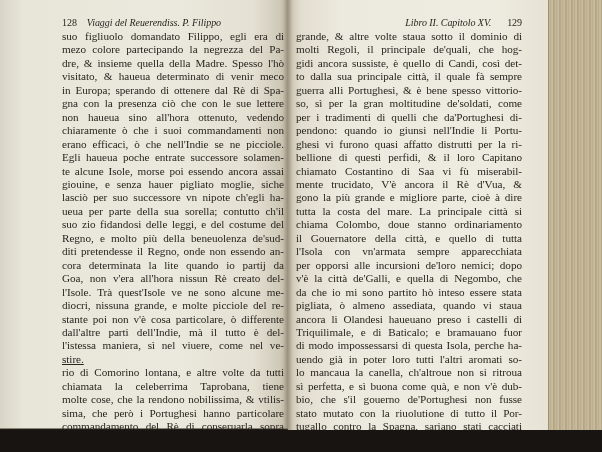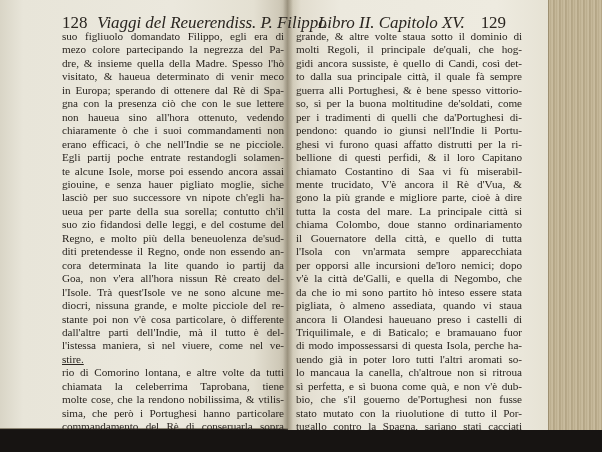--- a/index.html
+++ b/index.html
@@ -26,25 +26,25 @@
   .gutter {
     position:absolute; left:283px; top:0; width:10px; height:436px;
     background:linear-gradient(90deg,rgba(120,110,90,0) 0%,rgba(110,100,80,.45) 50%,rgba(120,110,90,0) 100%);
   }
   .text-block {
     position:absolute; color:#2a2520;
     font-size:11.2px; line-height:13.45px; white-space:nowrap; letter-spacing:-0.05px;
   }
   .left-text { left:62px; top:16px; width:222px; }
   .right-text { left:296px; top:16px; width:226px; }
-  .running-head { display:flex; font-style:italic; font-size:17px; height:14px; }
+  .running-head { display:flex; font-style:italic; font-size:10px; height:14px; }
   .running-head .pg { font-style:normal; margin-right:10px; }
   .running-head.right { justify-content:flex-end; }
   .running-head.right .title { margin-right:16px; }
-  .running-head.right .pg { margin-right:16px;font-family:Liberation Serif, serif; }
+  .running-head.right .pg { margin-right:0;font-family:Liberation Serif, serif; }
   .line { display:block; text-align:justify; text-align-last:justify; }
   .line.indent { padding-left:10px; }
   .line.last { text-align-last:left;text-decoration:underline; }
   .shadow-bottom { position:absolute; left:0; top:430px; width:602px; height:22px; background:#171412; }
 </style>
 </head>
 <body>
 
 <div class="spread">
   <div class="page-left"></div>
@@ -60,21 +60,21 @@
     <div id="left-lines">
         <span class="line">suo figliuolo domandato Filippo, egli era di</span>
         <span class="line">mezo colore partecipando la negrezza del Pa-</span>
         <span class="line">dre, &amp; insieme quella della Madre. Spesso l'hò</span>
         <span class="line">visitato, &amp; haueua determinato di venir meco</span>
         <span class="line">in Europa; sperando di ottenere dal Rè di Spa-</span>
         <span class="line">gna con la presenza ciò che con le sue lettere</span>
         <span class="line">non haueua sino all'hora ottenuto, vedendo</span>
         <span class="line">chiaramente ò che i suoi commandamenti non</span>
         <span class="line">erano efficaci, ò che nell'Indie se ne picciole.</span>
-        <span class="line">Egli partij poche entrate restandogli solamen-</span>
+        <span class="line">Egli haueua poche entrate successore solamen-</span>
         <span class="line">te alcune Isole, morse poi essendo ancora assai</span>
         <span class="line">giouine, e senza hauer pigliato moglie, siche</span>
         <span class="line">lasciò per suo successore vn nipote ch'egli ha-</span>
         <span class="line">ueua per parte della sua sorella; contutto ch'il</span>
         <span class="line">suo zio fidandosi delle leggi, e del costume del</span>
         <span class="line">Regno, e molto più della beneuolenza de'sud-</span>
         <span class="line">diti pretendesse il Regno, onde non essendo an-</span>
         <span class="line">cora determinata la lite quando io partij da</span>
         <span class="line">Goa, non v'era all'hora nissun Rè creato del-</span>
         <span class="line">l'Isole. Trà quest'Isole ve ne sono alcune me-</span>
@@ -99,21 +99,21 @@
     <div class="running-head right">
       <span class="title">Libro II. Capitolo XV.</span>
       <span class="pg">129</span>
     </div>
     <div id="right-lines">
         <span class="line">grande, &amp; altre volte staua sotto il dominio di</span>
         <span class="line">molti Regoli, il principale de'quali, che hog-</span>
         <span class="line">gidi ancora sussiste, è quello di Candi, così det-</span>
         <span class="line">to dalla sua principale città, il quale fà sempre</span>
         <span class="line">guerra alli Portughesi, &amp; è bene spesso vittorio-</span>
-        <span class="line">so, sì per la buona moltitudine de'soldati, come</span>
+        <span class="line">so, sì per la gran moltitudine de'soldati, come</span>
         <span class="line">per i tradimenti di quelli che da'Portughesi di-</span>
         <span class="line">pendono: quando io giunsi nell'Indie li Portu-</span>
         <span class="line">ghesi vi furono quasi affatto distrutti per la ri-</span>
         <span class="line">bellione di questi perfidi, &amp; il loro Capitano</span>
         <span class="line">chiamato Costantino di Saa vi fù miserabil-</span>
         <span class="line">mente trucidato, V'è ancora il Rè d'Vua, &amp;</span>
         <span class="line">gono la più grande e migliore parte, cioè à dire</span>
         <span class="line">tutta la costa del mare. La principale città si</span>
         <span class="line">chiama Colombo, doue stanno ordinariamento</span>
         <span class="line">il Gouernatore della città, e quello di tutta</span>

